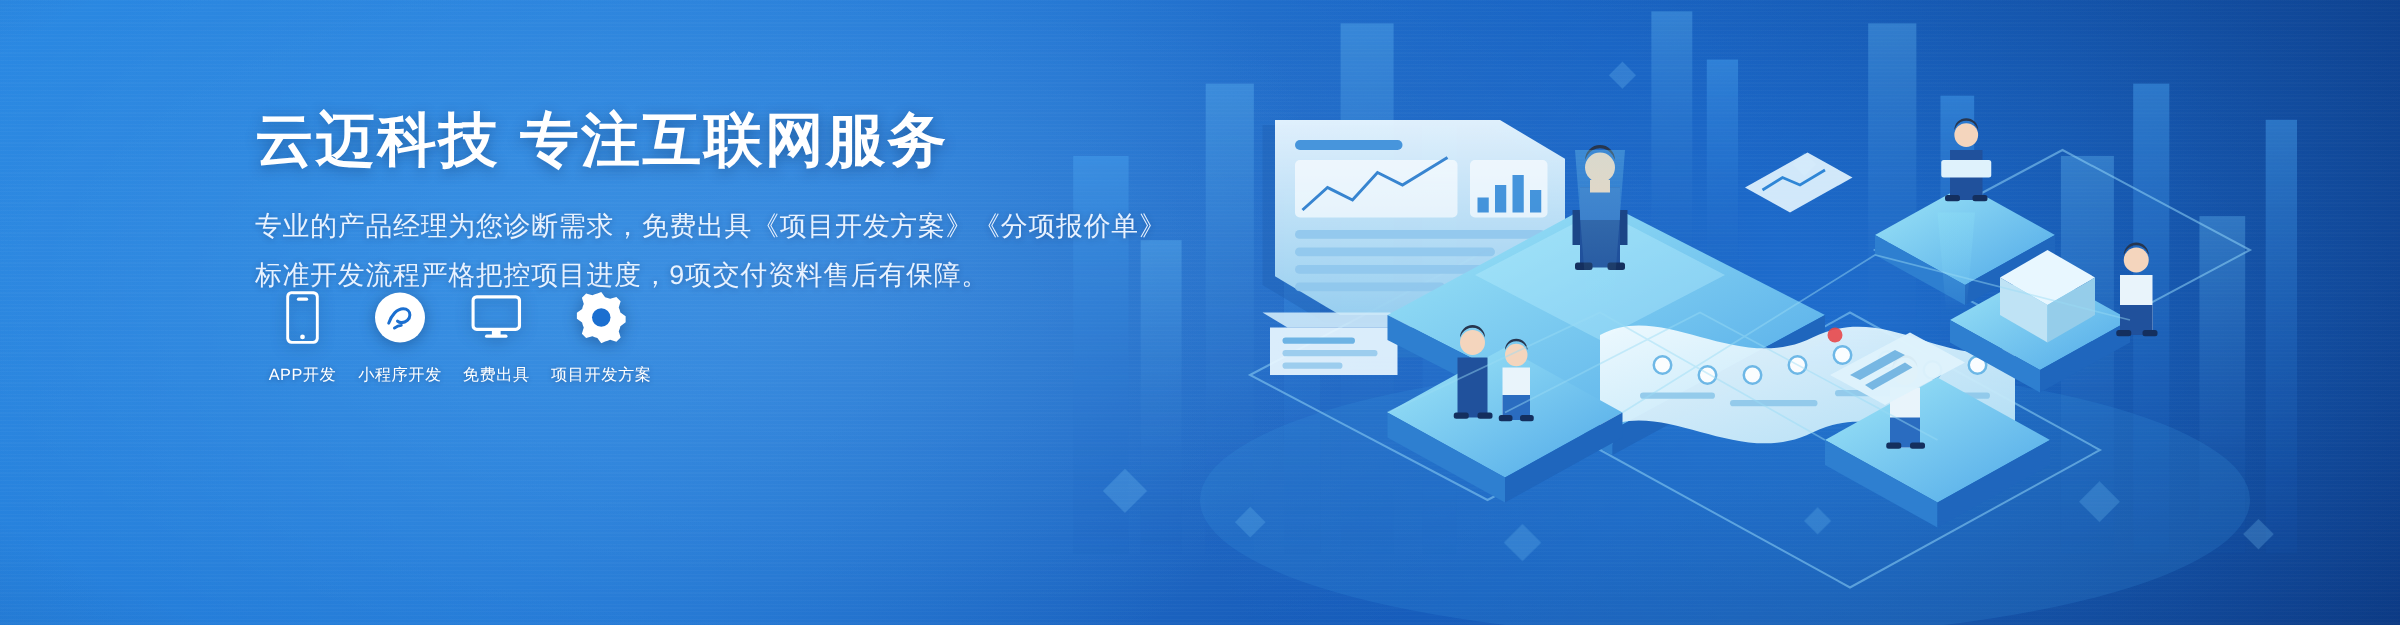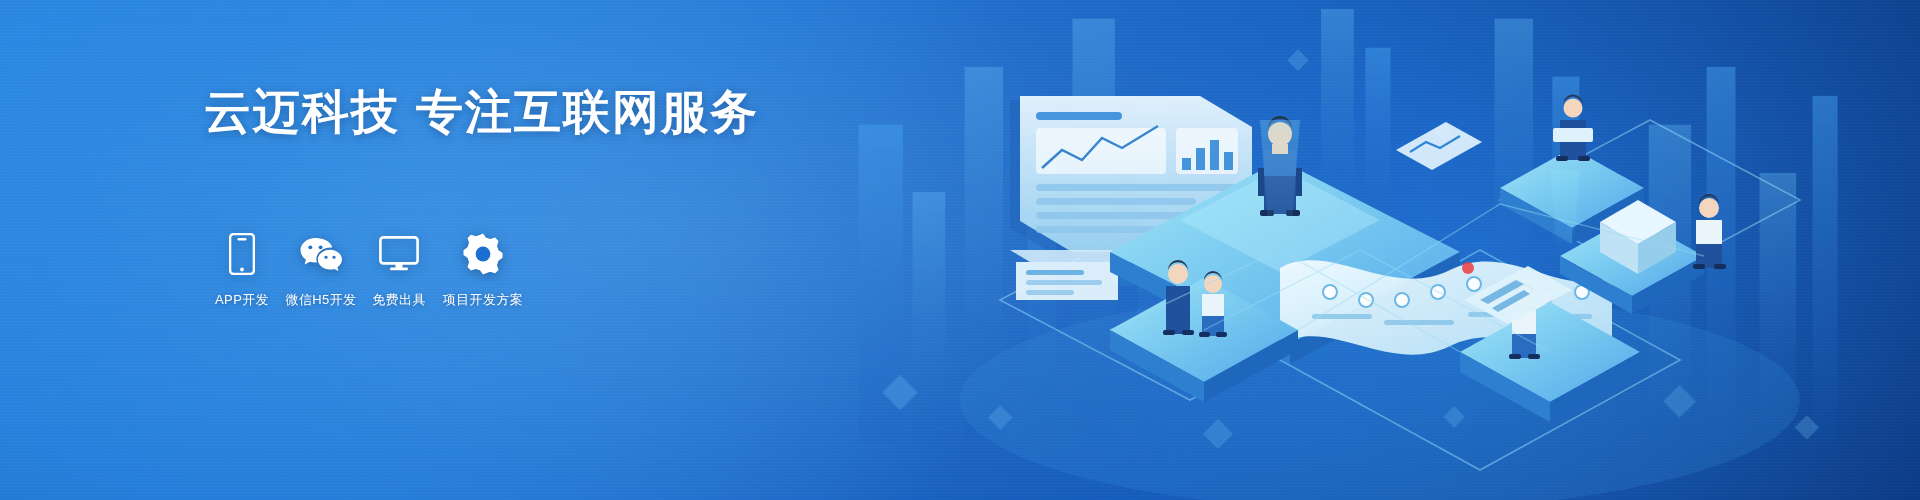--- a/index.html
+++ b/index.html
@@ -128,50 +128,50 @@
       <rect x="1015" y="425" width="18" height="18" transform="rotate(45 1024 434)"></rect>
       <rect x="488" y="45" width="16" height="16" transform="rotate(45 496 53)"></rect>
       <rect x="640" y="120" width="14" height="14" transform="rotate(45 647 127)"></rect>
     </g>
   </svg>
 
   <div class="copy">
     <div class="headline">
       <span>云迈科技</span><span class="gap"></span><span>专注互联网服务</span>
     </div>
+    <div class="sub">
+      <div>专业的产品经理为您诊断需求，免费出具《项目开发方案》《分项报价单》</div>
+      <div>标准开发流程严格把控项目进度，9项交付资料售后有保障。</div>
+    </div>
   </div>
 
   <div class="services">
 
     <div class="service" style="width:78px">
       <div class="svc-icon">
         <svg width="26" height="42" viewBox="0 0 26 42">
           <rect x="1" y="1" width="24" height="40" rx="4" fill="none" stroke="#fff" stroke-width="2.6"></rect>
           <rect x="8.5" y="5" width="9" height="2.6" rx="1.3" fill="#fff"></rect>
           <circle cx="13" cy="36.5" r="1.9" fill="#fff"></circle>
         </svg>
       </div>
       <div class="svc-label">APP开发</div>
     </div>
 
-
-    <div class="service" style="width:80px">
+    <div class="service" style="width:78px">
       <div class="svc-icon">
-        <svg width="46" height="40" viewBox="0 0 46 40">
-          <path d="M17.5 4C9 4 2.5 9.6 2.5 16.3c0 3.8 2.1 7.2 5.4 9.4L6.6 30.5l5.2-2.7c1.8.5 3.7.8 5.7.8.5 0 1 0 1.5-.06
-                   -.4-1.1-.6-2.2-.6-3.4 0-6.5 6.4-11.7 14.3-11.7.5 0 1 .02 1.5.06C33.1 8 26.1 4 17.5 4z" fill="#fff"></path>
-          <circle cx="12.3" cy="13.3" r="1.9" fill="#1b6fd0"></circle>
-          <circle cx="22.6" cy="13.3" r="1.9" fill="#1b6fd0"></circle>
-          <path d="M44 25.6c0-5.5-5.4-9.9-12.1-9.9s-12.1 4.4-12.1 9.9c0 5.5 5.4 9.9 12.1 9.9 1.5 0 2.9-.2 4.3-.6l4.3 2.2-1.1-3.8c2.8-1.8 4.6-4.6 4.6-7.7z" fill="#fff"></path>
-          <circle cx="28" cy="23.3" r="1.55" fill="#1b6fd0"></circle>
-          <circle cx="36" cy="23.3" r="1.55" fill="#1b6fd0"></circle>
+        <svg width="42" height="42" viewBox="0 0 42 42">
+          <circle cx="21" cy="21" r="20" fill="#fff"></circle>
+          <path d="M12 25.5c2.2-6.5 6.6-11.5 11.6-11.5 3.2 0 5.3 2.1 5.3 4.9 0 3.6-3.2 6.2-6.6 6.2-1.5 0-2.6-.5-3.3-1.2" fill="none" stroke="#1b6fd0" stroke-width="2.4" stroke-linecap="round"></path>
+          <path d="M16.5 29.5c1.6-1.4 3.6-2.3 5.6-2.3" fill="none" stroke="#1b6fd0" stroke-width="2.2" stroke-linecap="round"></path>
         </svg>
       </div>
-      <div class="svc-label">微信H5开发</div>
-    </div>
+      <div class="svc-label">小程序开发</div>
+    </div>
+
 
     <div class="service" style="width:76px">
       <div class="svc-icon">
         <svg width="40" height="36" viewBox="0 0 40 36">
           <rect x="1.4" y="1.4" width="37.2" height="26" rx="3" fill="none" stroke="#fff" stroke-width="2.6"></rect>
           <rect x="16.5" y="27.6" width="7" height="4.4" fill="#fff"></rect>
           <rect x="11" y="31.6" width="18" height="2.6" rx="1.3" fill="#fff"></rect>
         </svg>
       </div>
       <div class="svc-label">免费出具</div>

